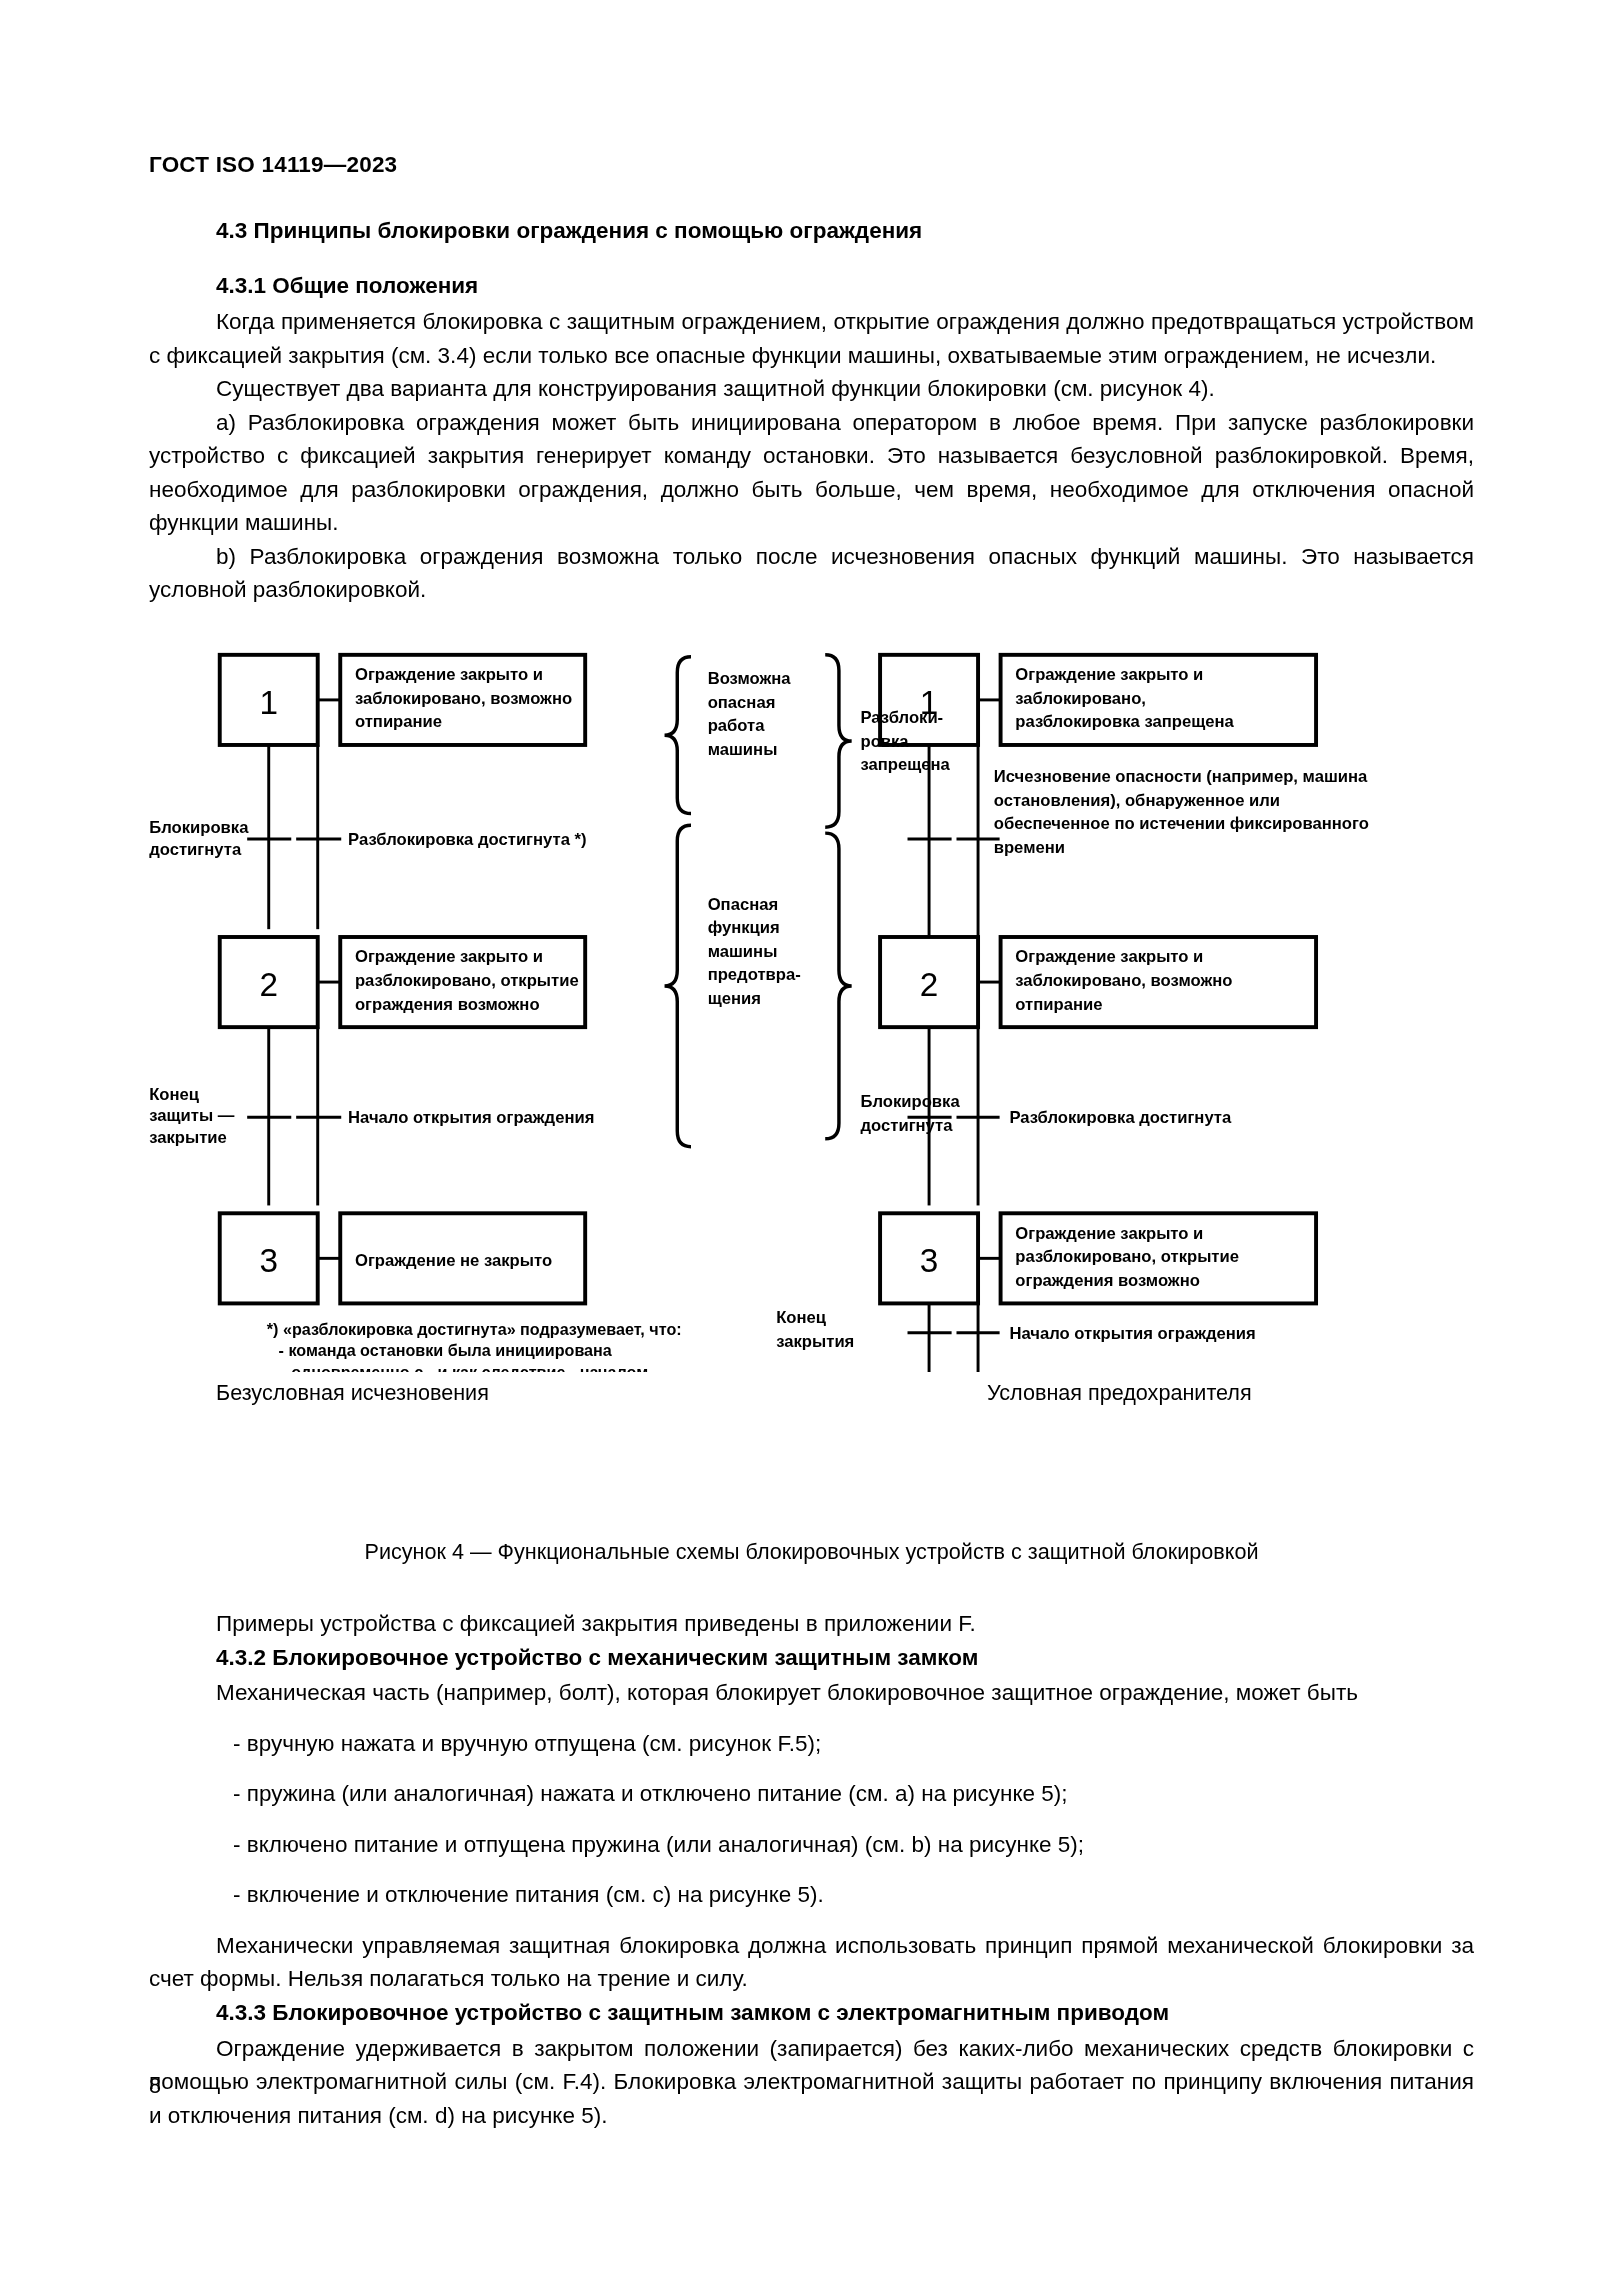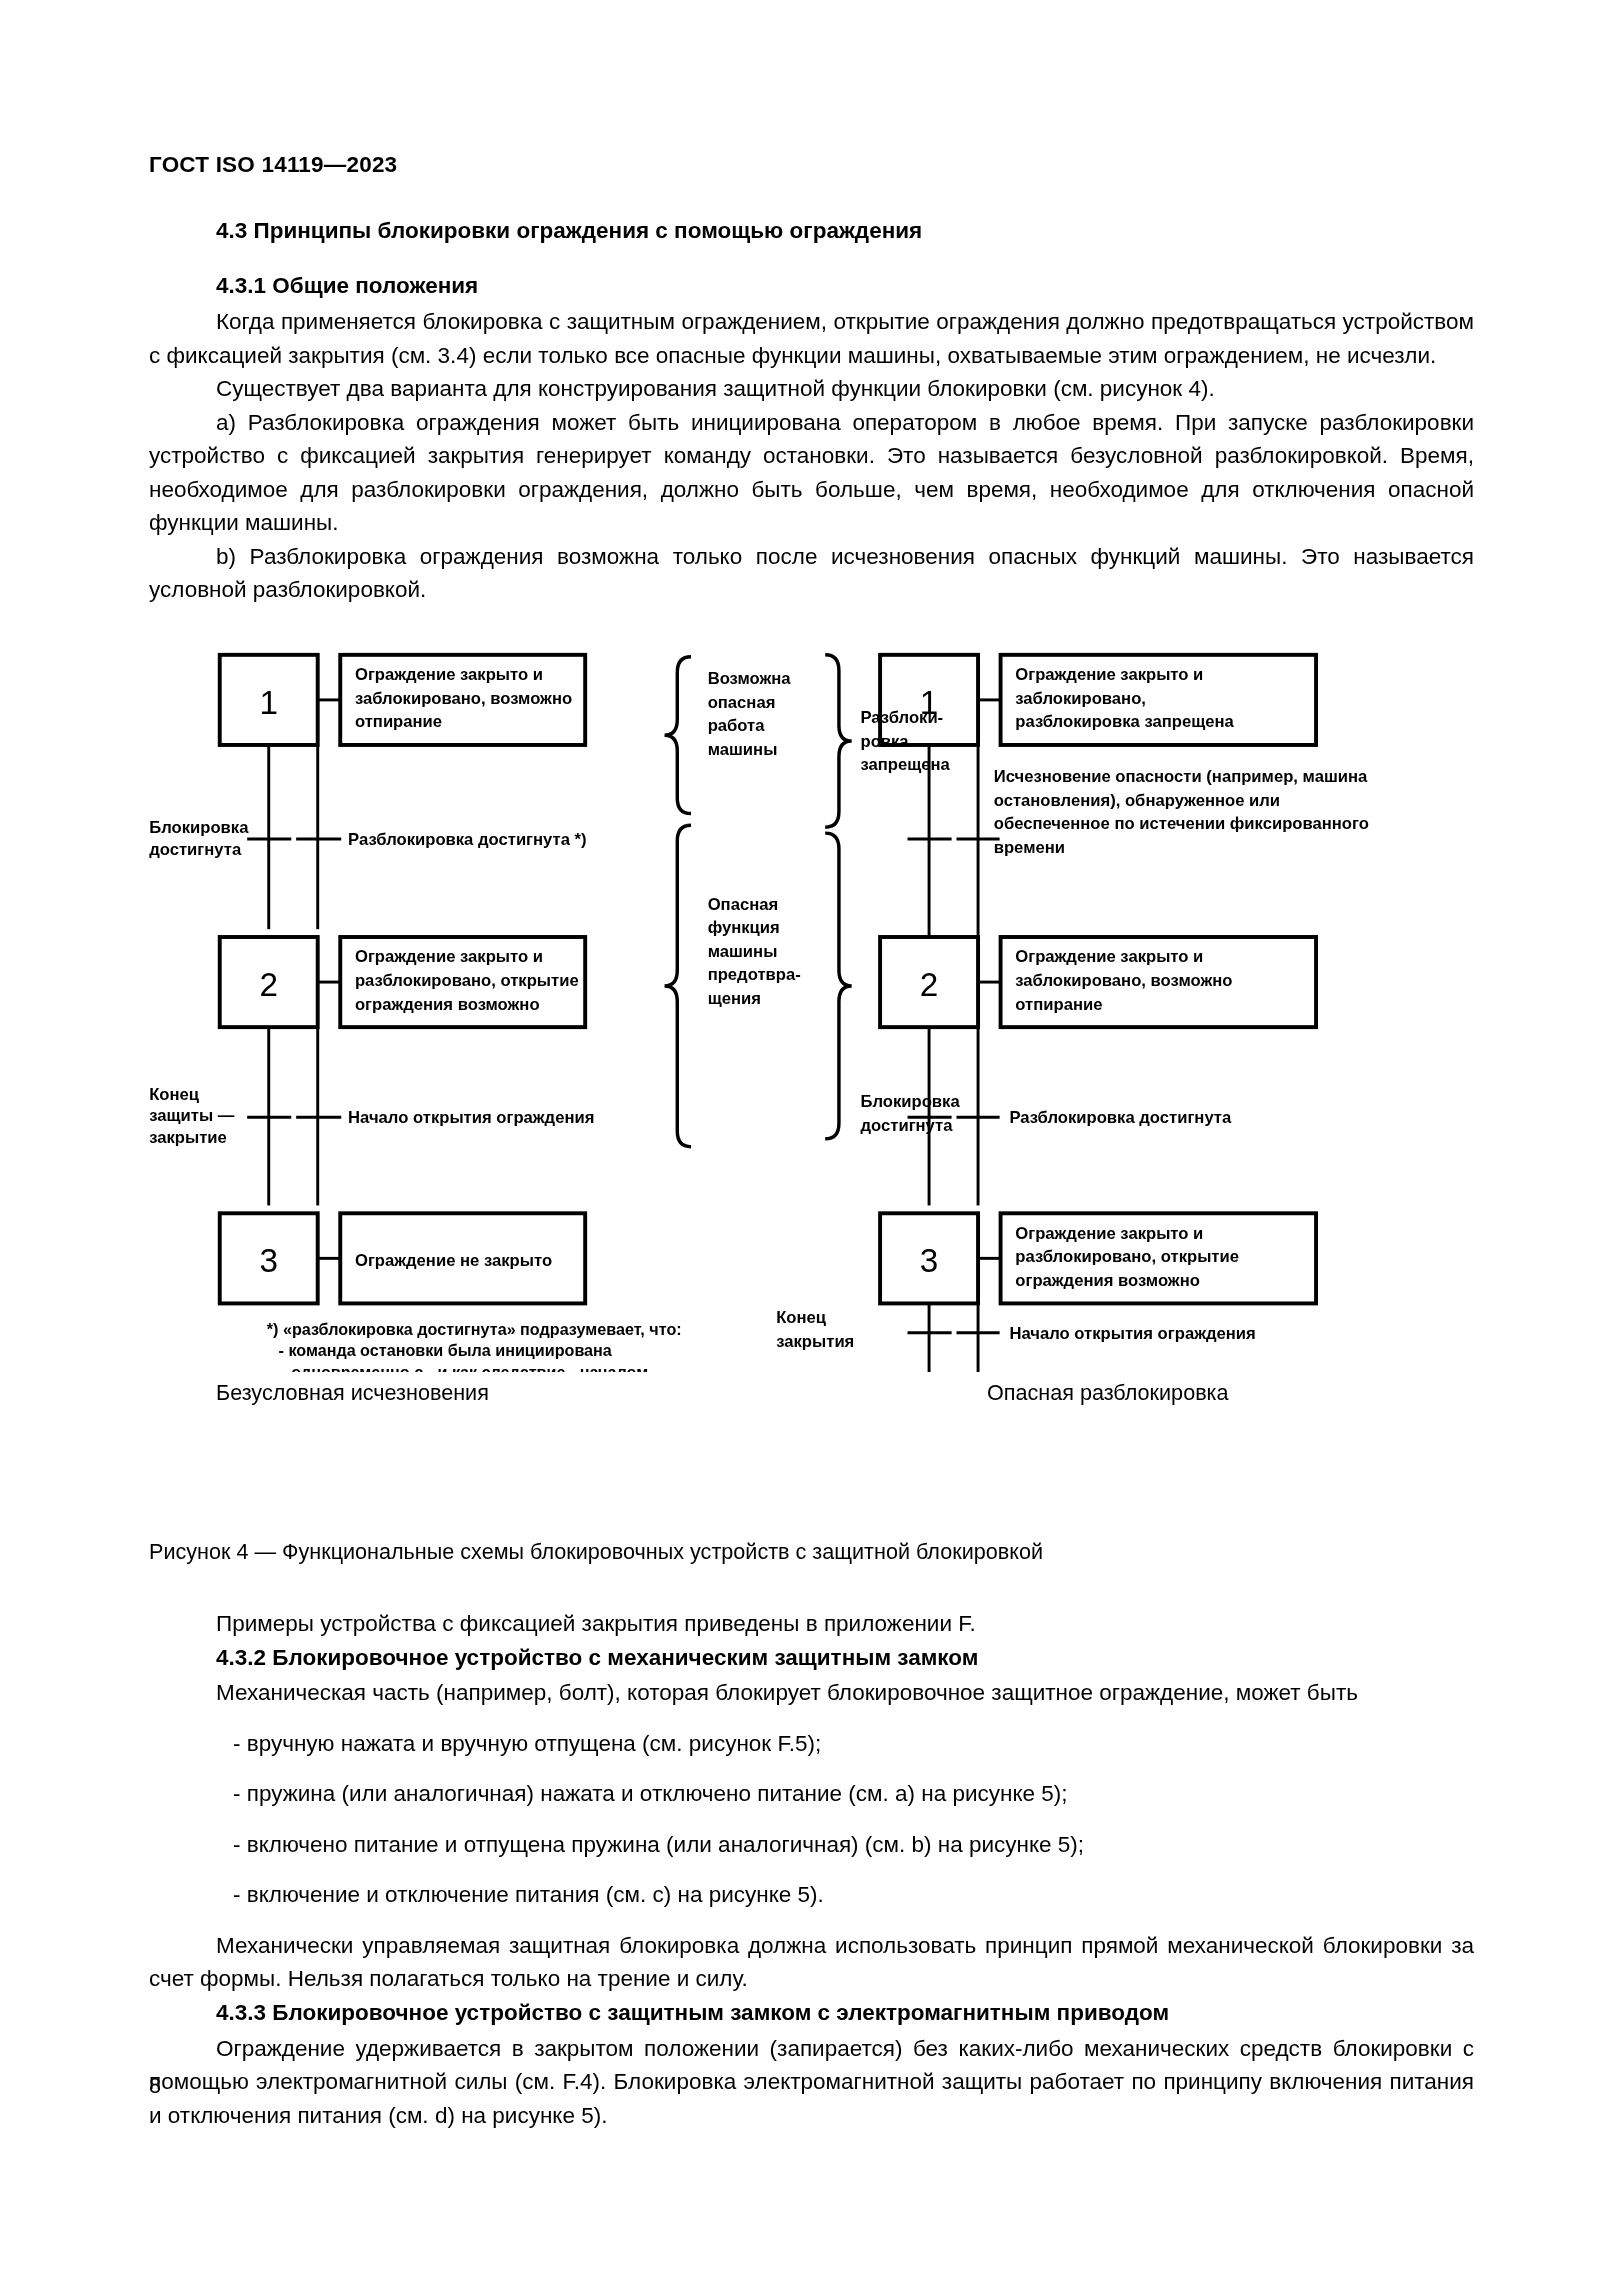--- a/index.html
+++ b/index.html
@@ -107,20 +107,21 @@
     text-indent: 67px;
   }
   .note .sp { letter-spacing: 3.9px; }
 
   .fig-title {
     position: absolute;
     left: 149px;
     top: 1539px;
     width: 1325px;
     font-size: 21.6px;
+    text-align: center;
   }
 
   
   .content2 {
     position: absolute;
     left: 149px;
     top: 1607px;
     width: 1325px;
   }
 
@@ -332,21 +333,21 @@
         </g>
         <g font-size="17" font-weight="bold">
           <text x="878" y="706">Начало открытия ограждения</text>
         </g>
       </g>
     </svg>
   </div>
 
   <div class="fig-caption-row">
     <div class="cap-left">Безусловная исчезновения</div>
-    <div class="cap-right">Опасная разблокировка</div>
+    <div class="cap-right">Условная предохранителя</div>
   </div>
 
 
   <div class="fig-title">Рисунок 4 — Функциональные схемы блокировочных устройств с защитной блокировкой</div>
 
   <div class="content2">
     <p class="body">Примеры устройства с фиксацией закрытия приведены в приложении F.</p>
     <div class="h4" style="margin-top:0">4.3.2 Блокировочное устройство с механическим защитным замком</div>
     <p class="body">Механическая часть (например, болт), которая блокирует блокировочное защитное ограждение, может быть</p>
     <p class="dash">- вручную нажата и вручную отпущена (см. рисунок F.5);</p>

